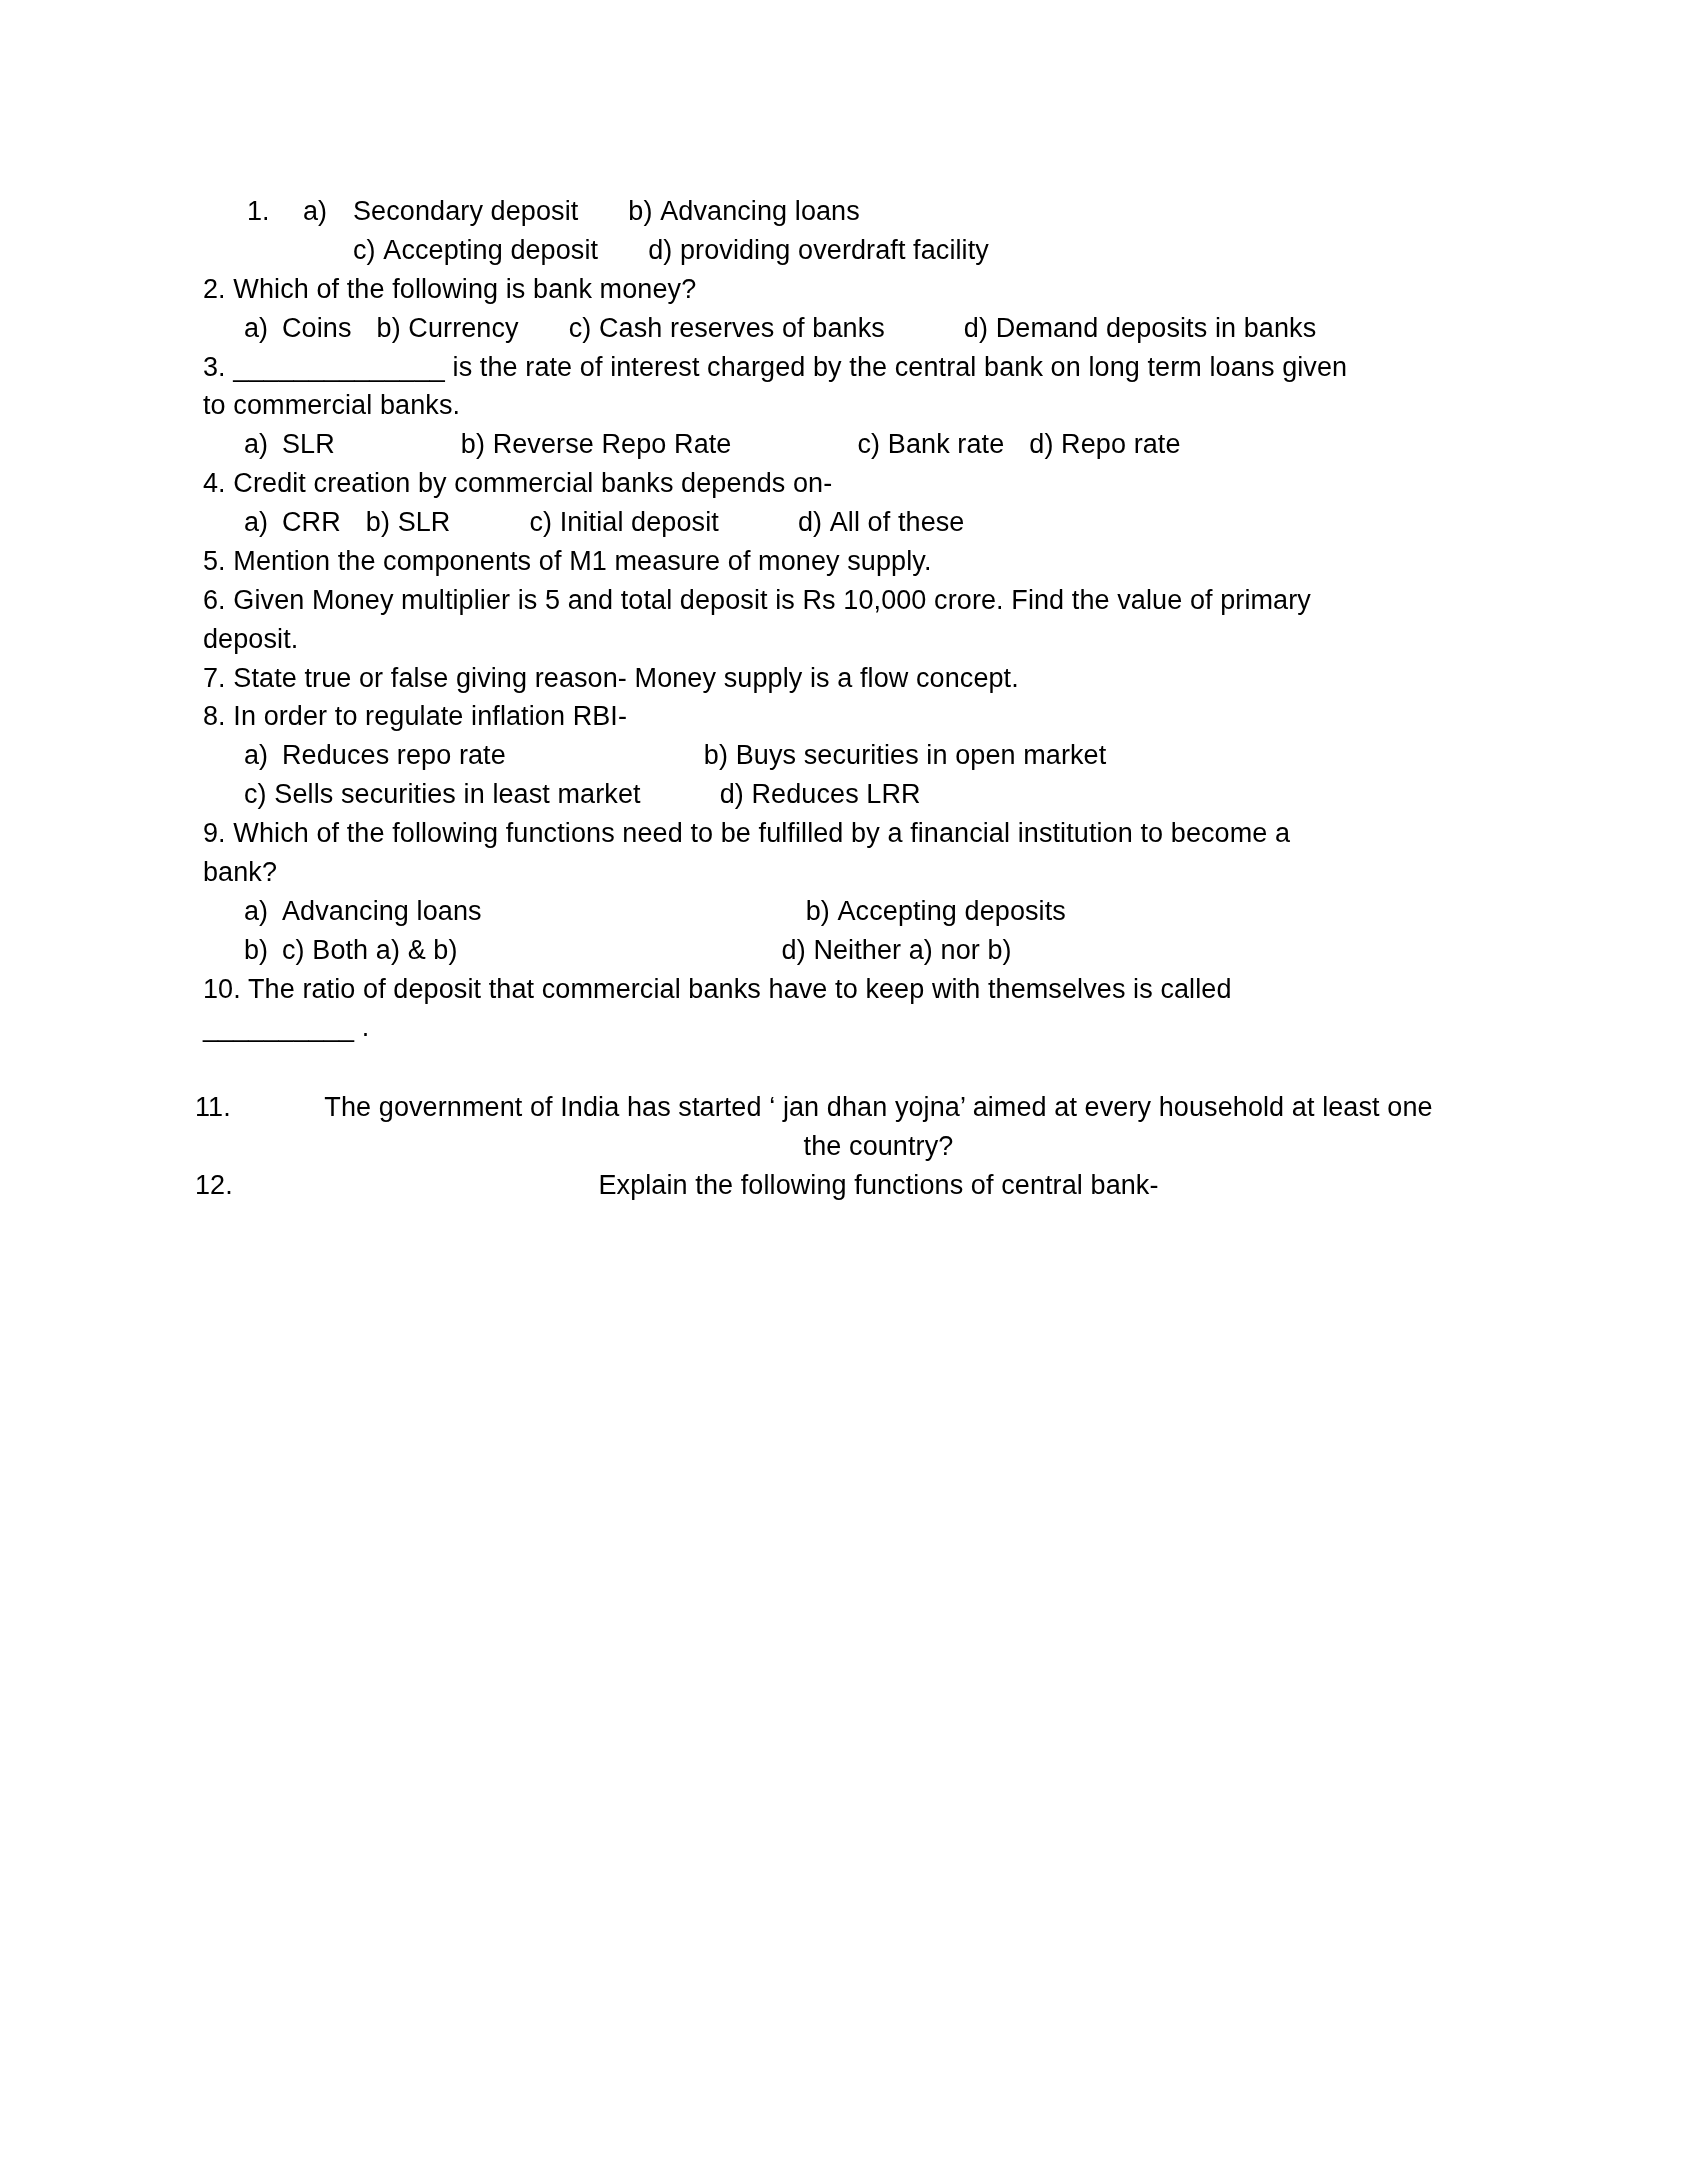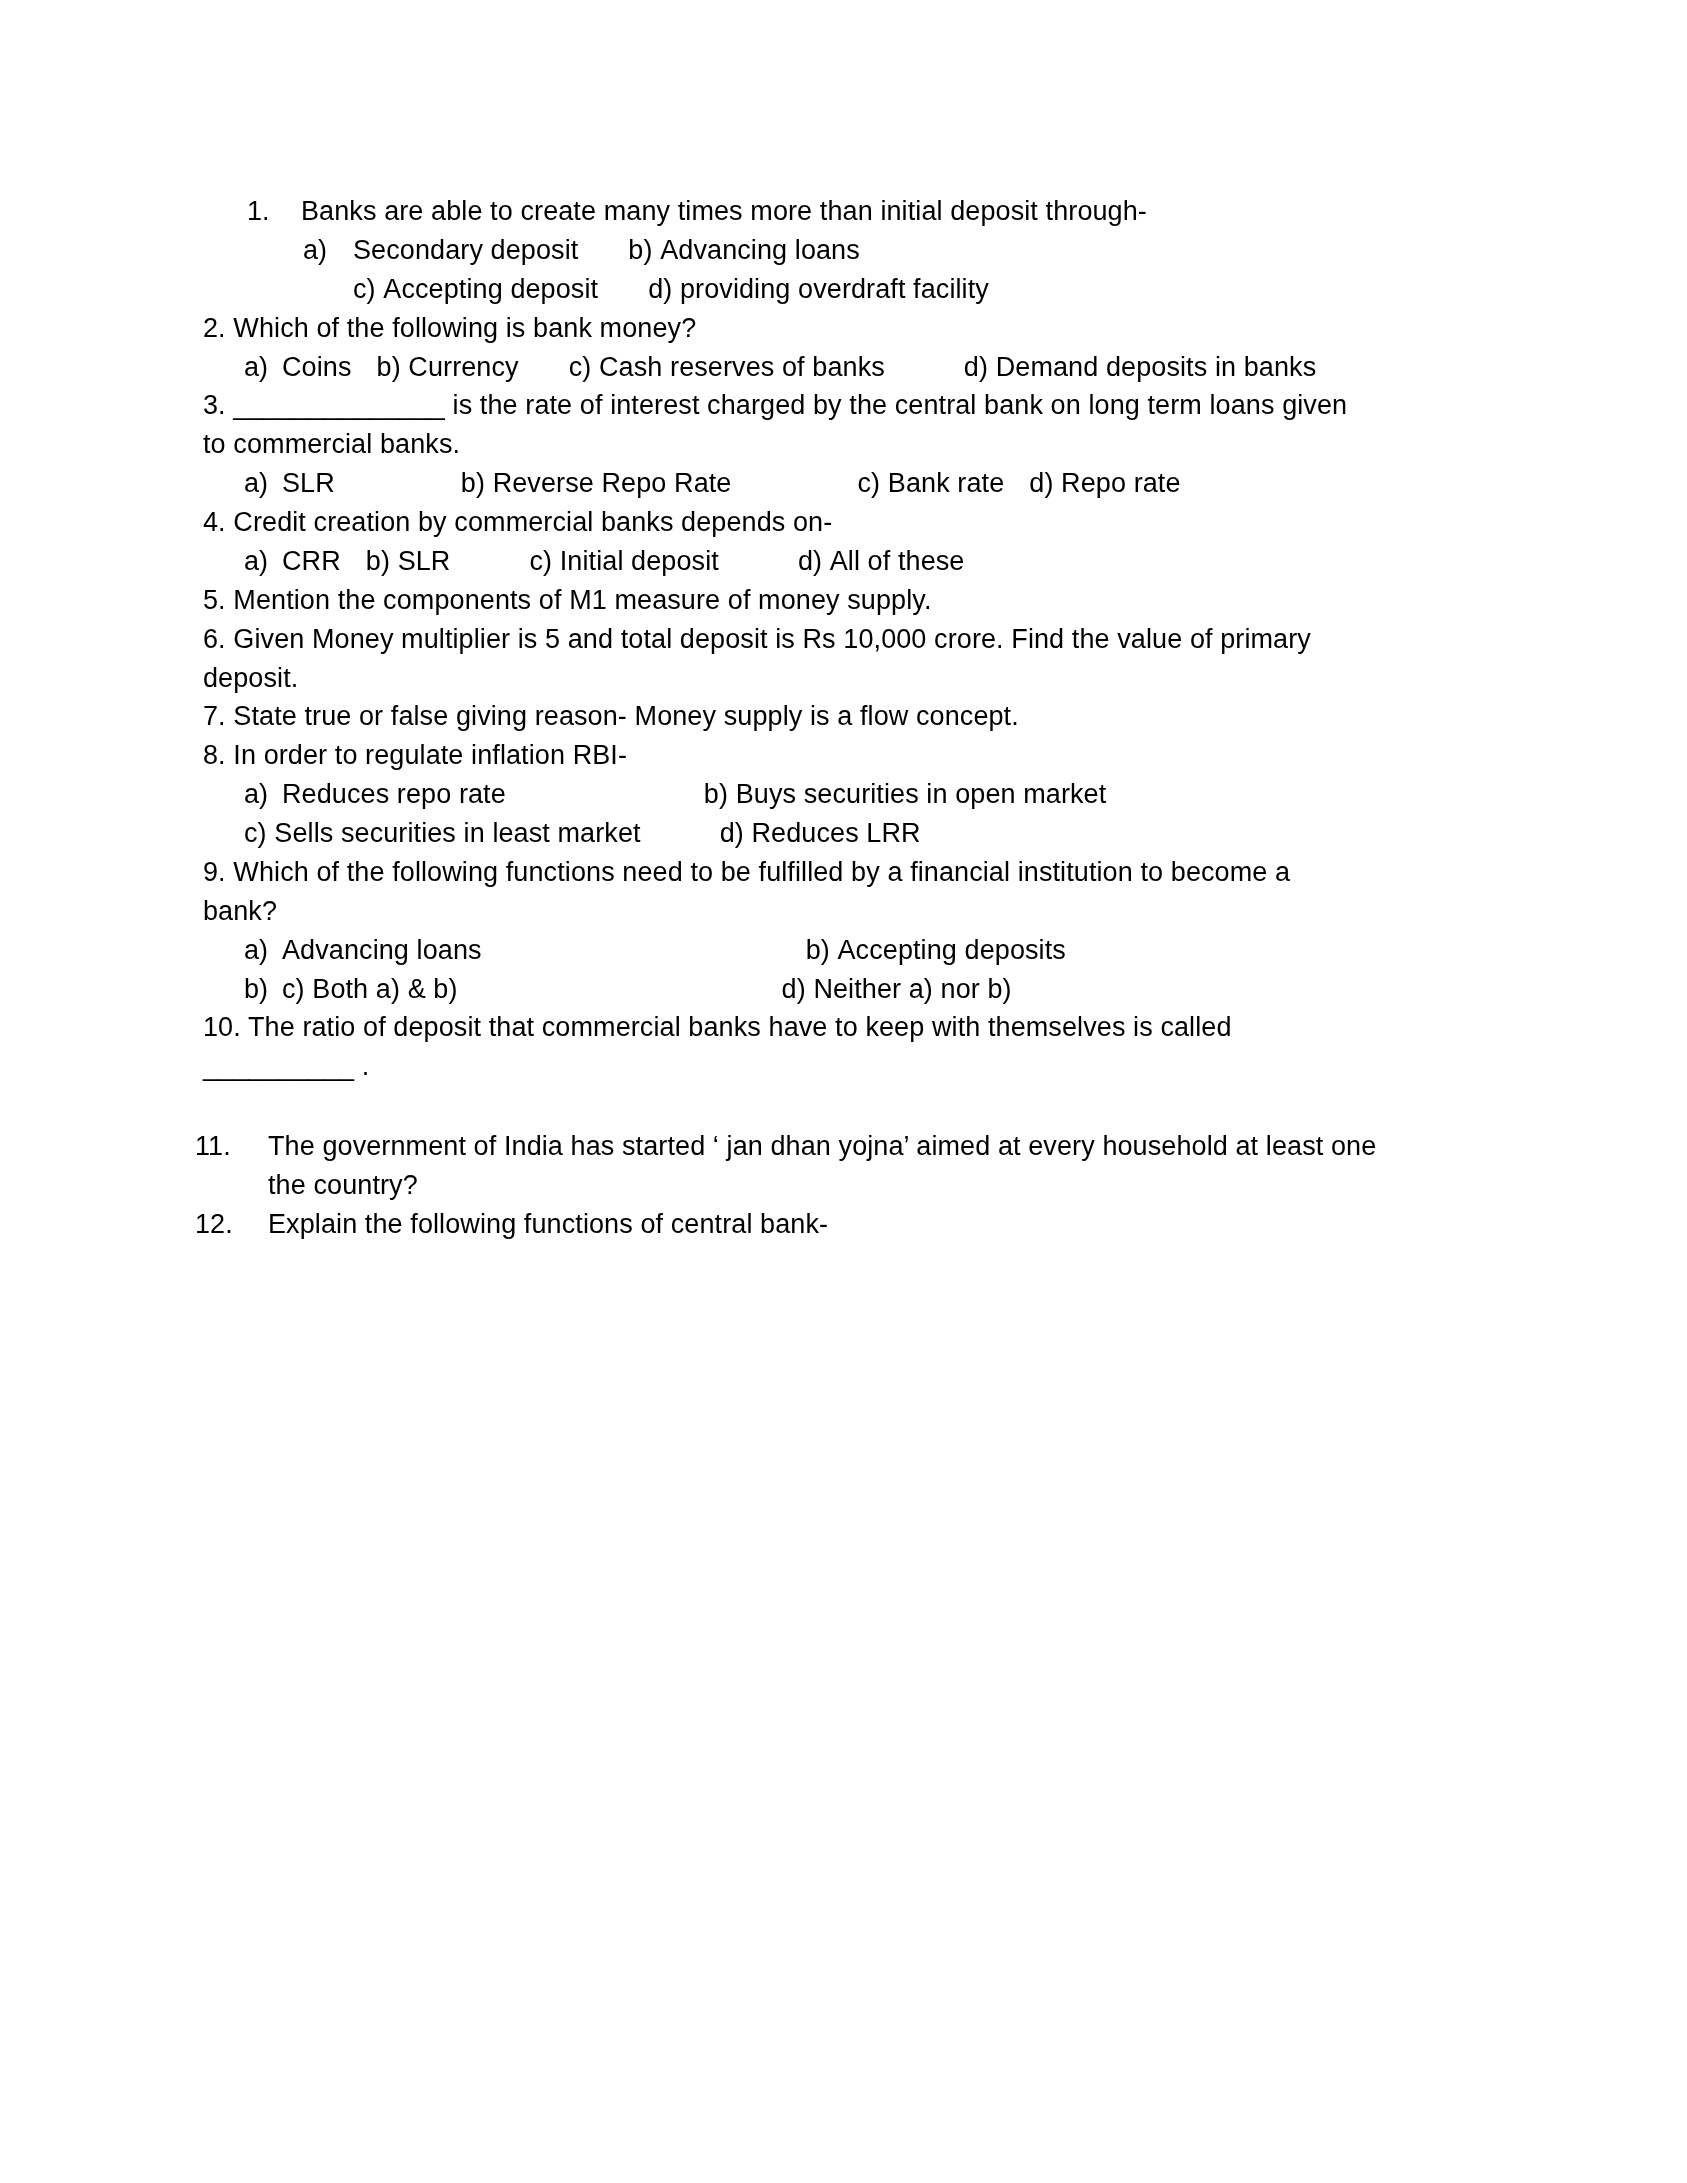--- a/index.html
+++ b/index.html
@@ -69,20 +69,21 @@
     position: absolute;
     left: 41px;
     top: 0;
   }
 
   
   .q-hang {
     padding-left: 73px;
     position: relative;
     margin-left: 0;
+    text-align: center;
   }
   .q-hang .q-num {
     position: absolute;
     left: 0;
     top: 0;
   }
 
   
   .gap-para {
     height: 41px;
@@ -98,21 +99,20 @@
 </style>
 </head>
 <body>
 
 <div class="page">
   <div class="doc-body">
 
     <div class="q-indented">
       <div class="q-line">
         <span class="q-num">1.</span>
-        <span>Banks are able to create many times more than initial deposit through-</span>
       </div>
       <div class="opt-deep-hang">
         <span class="opt-tag">a)</span>
         <span>Secondary deposit</span><span class="spacer-m"></span><span>b)</span>&nbsp;<span>Advancing loans</span>
       </div>
       <div class="opt-deep">
         <span>c)</span>&nbsp;<span>Accepting deposit</span><span class="spacer-m"></span><span>d)</span>&nbsp;<span>providing overdraft facility</span>
       </div>
     </div>
 

